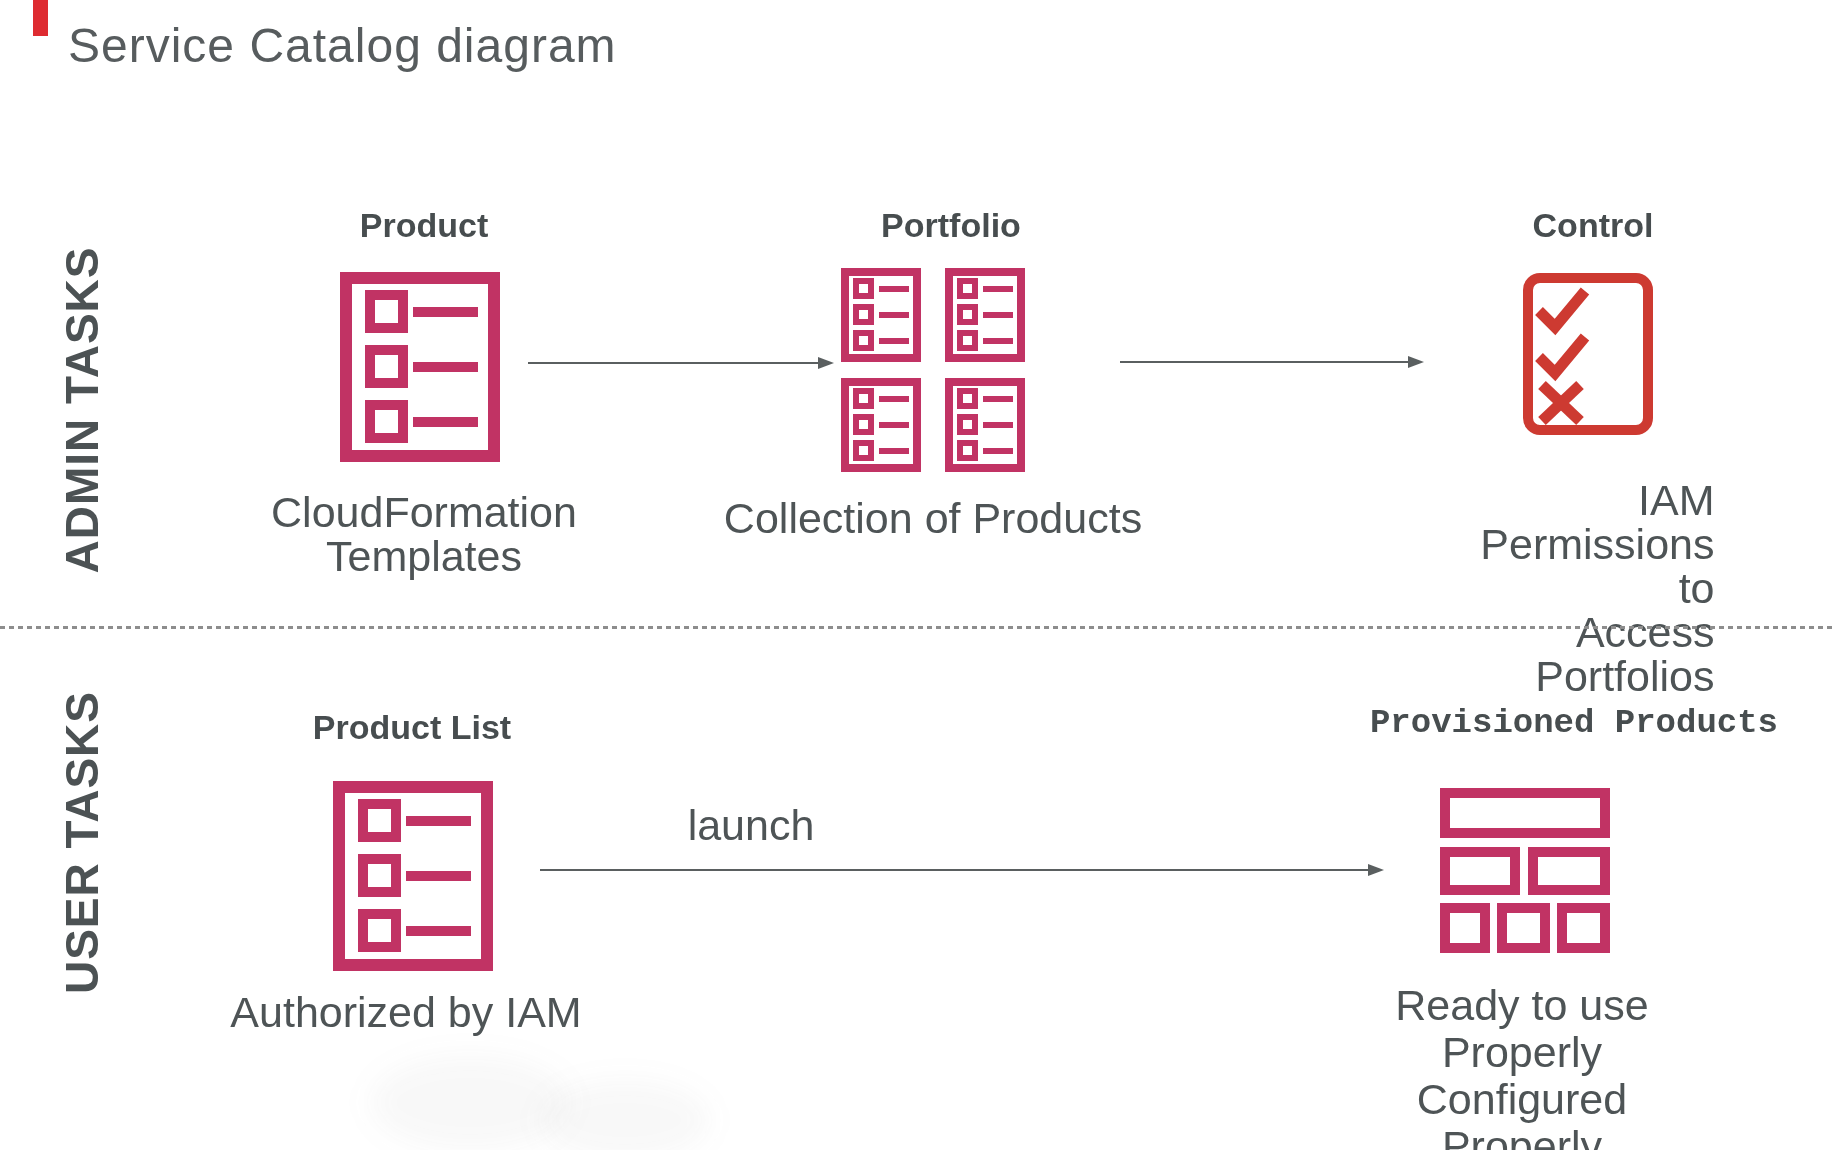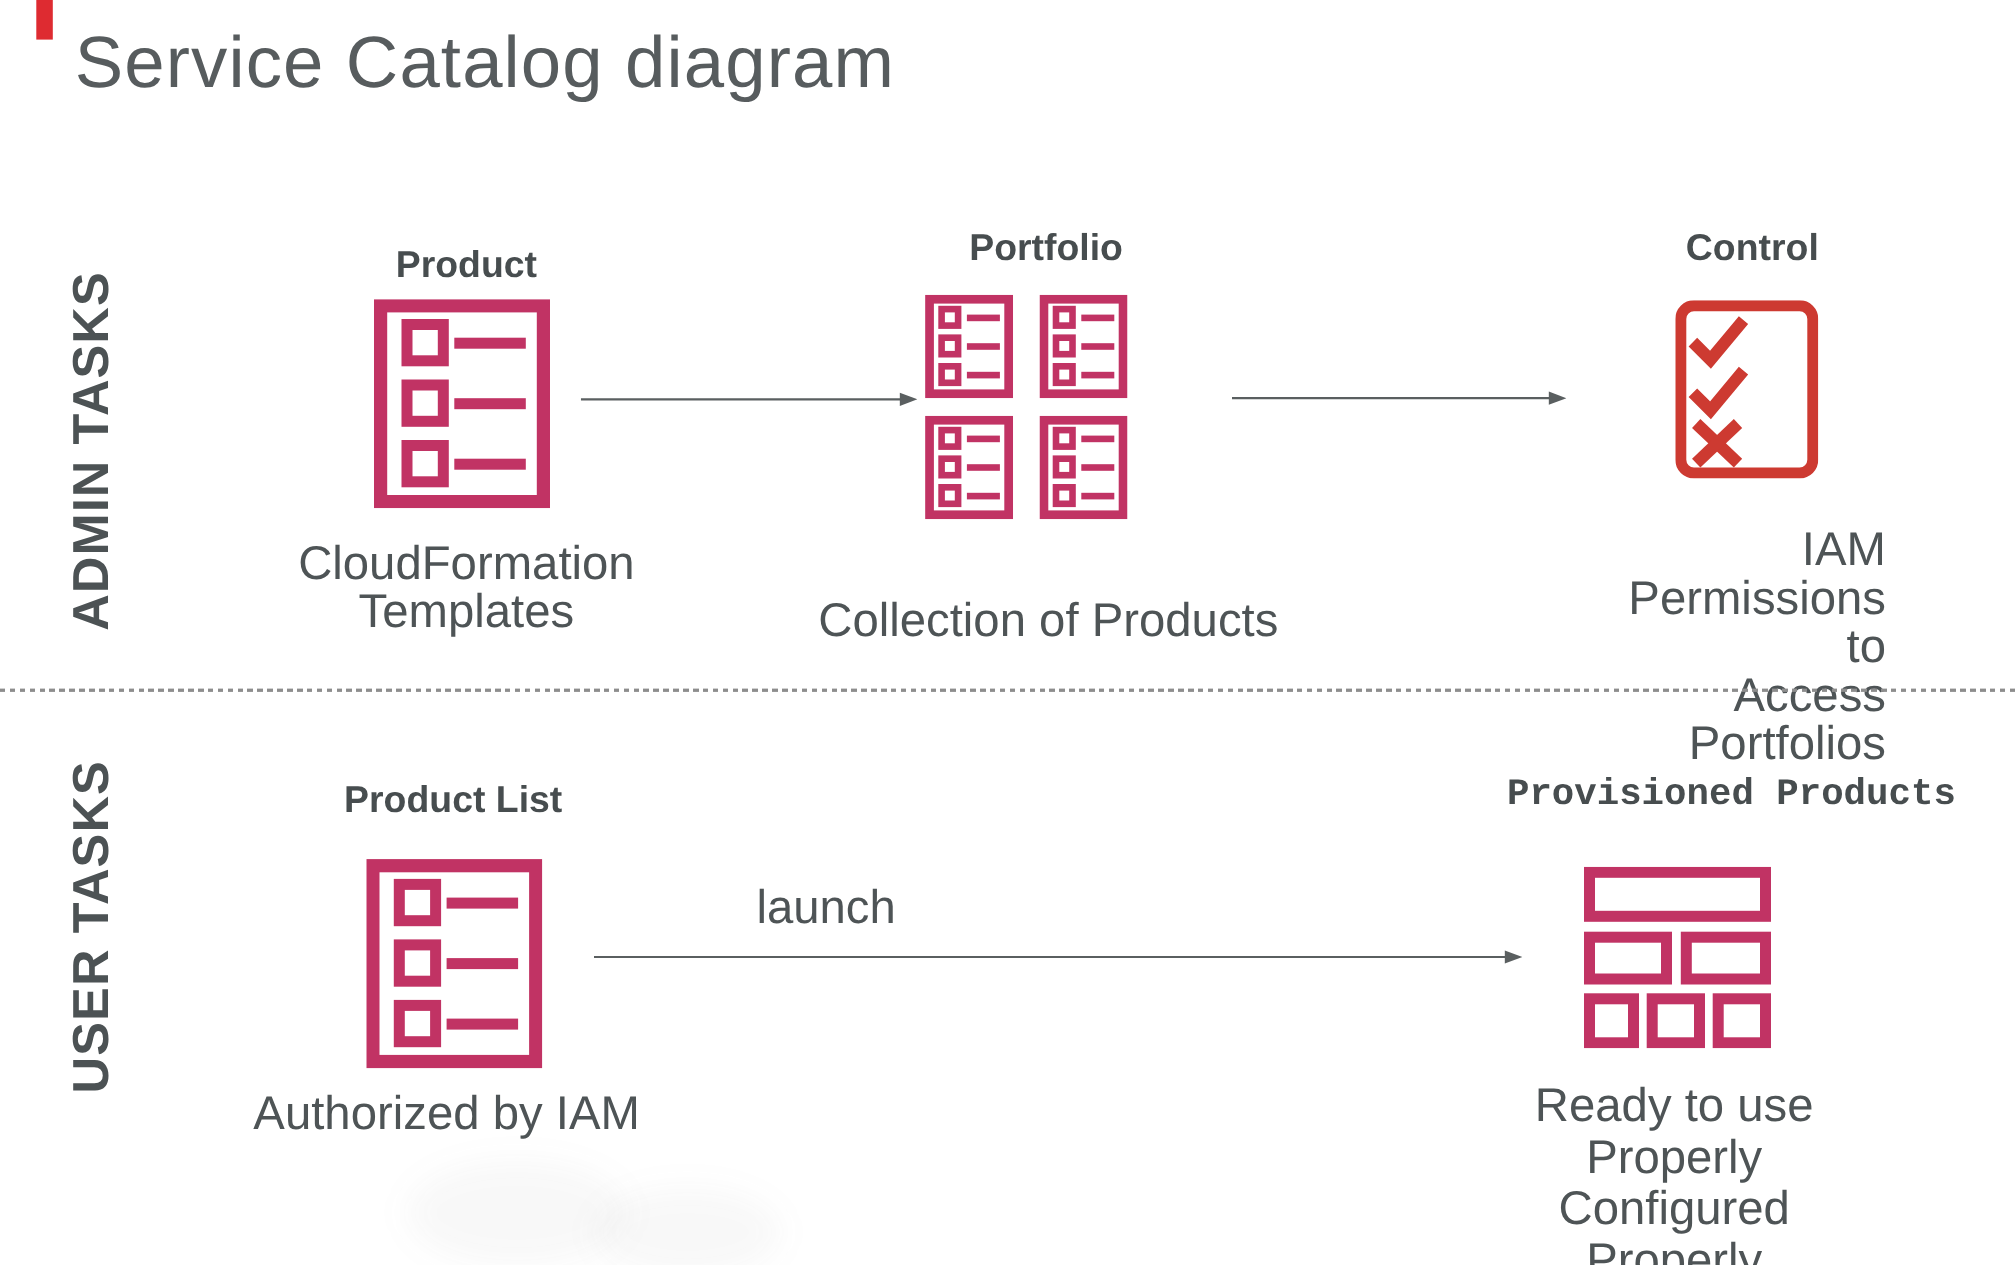--- a/index.html
+++ b/index.html
@@ -2,21 +2,21 @@
 <html><head>
 <meta charset="utf-8">
 <style>
   html,body{margin:0;padding:0;background:#ffffff;}
   #canvas{
     position:relative;width:1832px;height:1150px;background:#ffffff;overflow:hidden;
     font-family:"Liberation Sans",sans-serif;color:#4e5456;
   }
   .accent-bar{position:absolute;left:33px;top:0;width:15px;height:36px;background:#de2b31;}
   .slide-title{
-    position:absolute;left:68px;top:18px;font-size:66px;font-weight:300;
+    position:absolute;left:68px;top:18px;font-size:48px;font-weight:300;
     color:#575c5e;letter-spacing:1px;white-space:nowrap;
   }
   .vlabel{
     position:absolute;transform:rotate(-90deg);transform-origin:0 0;
     font-weight:bold;font-size:46px;color:#4c5254;text-align:center;white-space:nowrap;
     letter-spacing:1px;
   }
   .vlabel.admin{left:55px;top:605px;width:390px;}
   .vlabel.user{left:55px;top:1000px;width:315px;}
   .heading{
@@ -46,21 +46,21 @@
 
 <div id="canvas">
 
   <div class="accent-bar"></div>
 
   <div class="slide-title">Service Catalog diagram</div>
 
   <div class="vlabel admin">ADMIN TASKS</div>
   <div class="vlabel user">USER TASKS</div>
 
-  <div class="heading" style="left:424px;top:206px;margin-top:16px;">Product</div>
+  <div class="heading" style="left:424px;top:206px;">Product</div>
 
   <div class="icon-box" style="left:340px;top:272px;">
     <svg width="160" height="190" viewBox="0 0 160 190" fill="none">
       <rect x="6" y="6" width="148" height="178" stroke="#c13364" stroke-width="12"></rect>
       <rect x="30" y="23" width="33" height="33" stroke="#c13364" stroke-width="10"></rect>
       <rect x="73" y="35" width="65" height="10" fill="#c13364"></rect>
       <rect x="30" y="78" width="33" height="33" stroke="#c13364" stroke-width="10"></rect>
       <rect x="73" y="90" width="65" height="10" fill="#c13364"></rect>
       <rect x="30" y="133" width="33" height="33" stroke="#c13364" stroke-width="10"></rect>
       <rect x="73" y="145" width="65" height="10" fill="#c13364"></rect>
@@ -111,21 +111,21 @@
       <rect x="4" y="4" width="72" height="86" stroke="#c13364" stroke-width="8"></rect>
       <rect x="15" y="13" width="15" height="15" stroke="#c13364" stroke-width="6"></rect>
       <rect x="38" y="18" width="30" height="6" fill="#c13364"></rect>
       <rect x="15" y="39" width="15" height="15" stroke="#c13364" stroke-width="6"></rect>
       <rect x="38" y="44" width="30" height="6" fill="#c13364"></rect>
       <rect x="15" y="65" width="15" height="15" stroke="#c13364" stroke-width="6"></rect>
       <rect x="38" y="70" width="30" height="6" fill="#c13364"></rect>
     </svg>
   </div>
 
-  <div class="caption" style="left:953px;top:496px;margin-top:46px;">Collection of Products</div>
+  <div class="caption" style="left:933px;top:496px;">Collection of Products</div>
 
   <div class="arrow" style="left:1120px;top:354px;">
     <svg width="304" height="16" viewBox="0 0 304 16">
       <line x1="0" y1="8" x2="290" y2="8" stroke="#5a5f60" stroke-width="2"></line>
       <polygon points="288,2 304,8 288,14" fill="#5a5f60"></polygon>
     </svg>
   </div>
 
   <div class="heading" style="left:1593px;top:206px;text-align:center;">Control</div>
 

